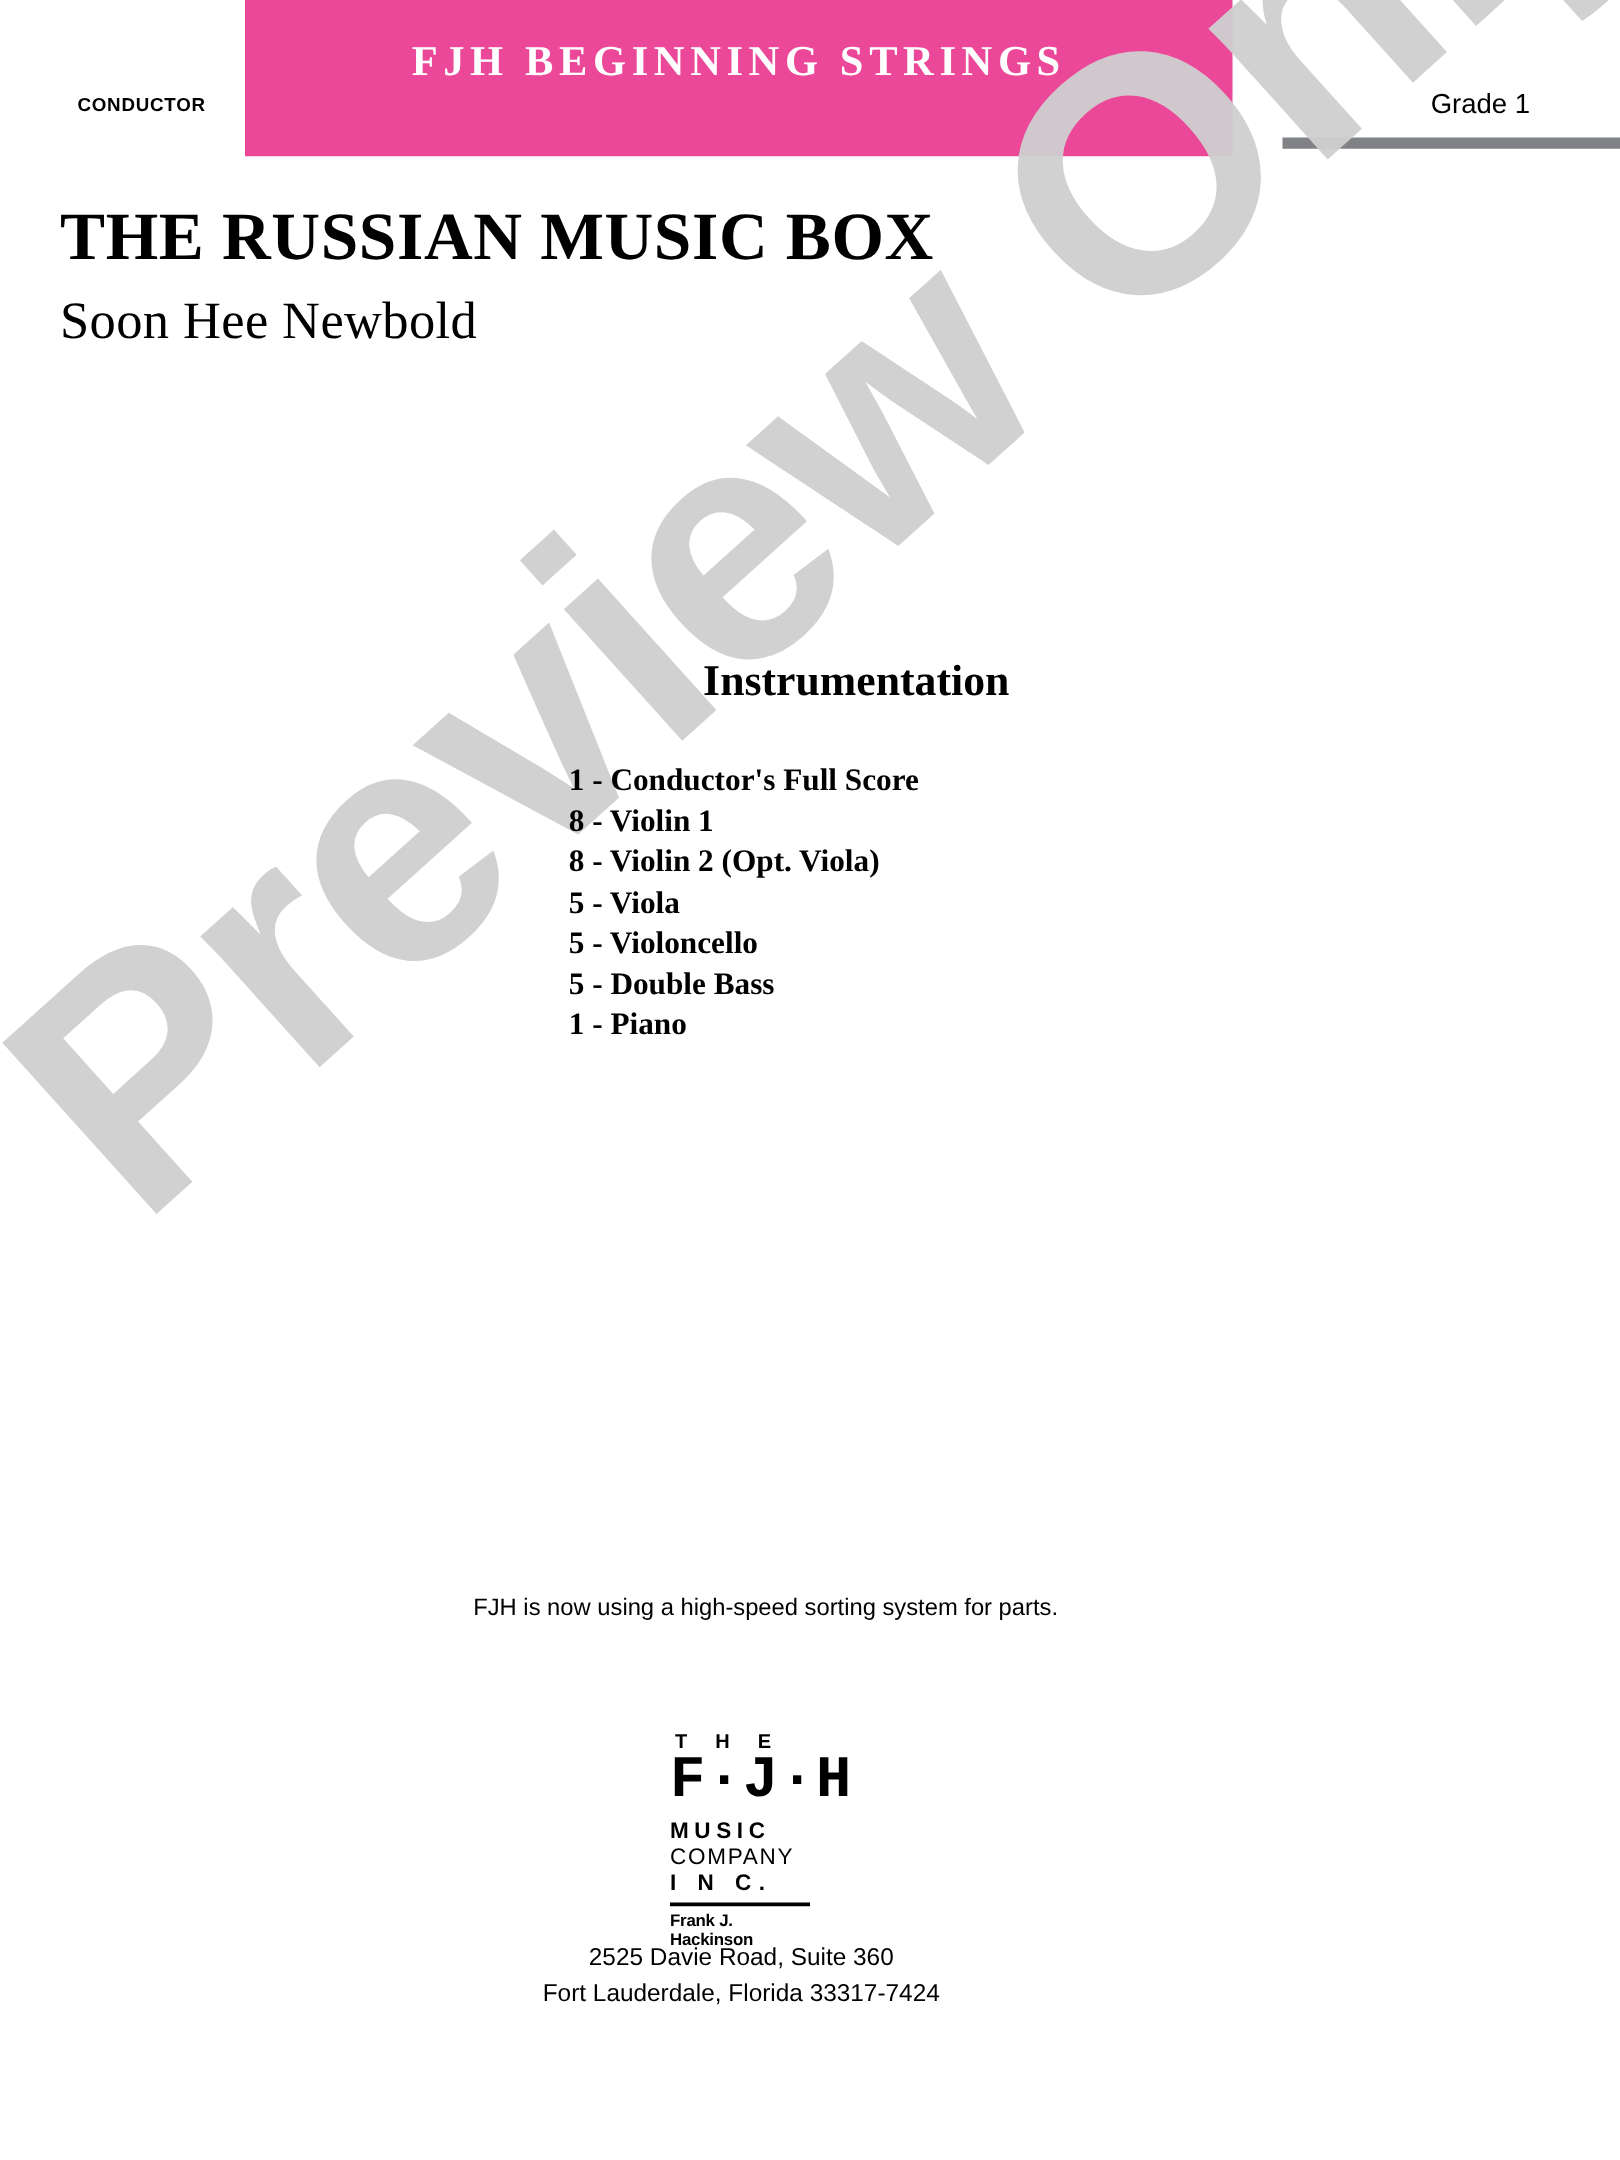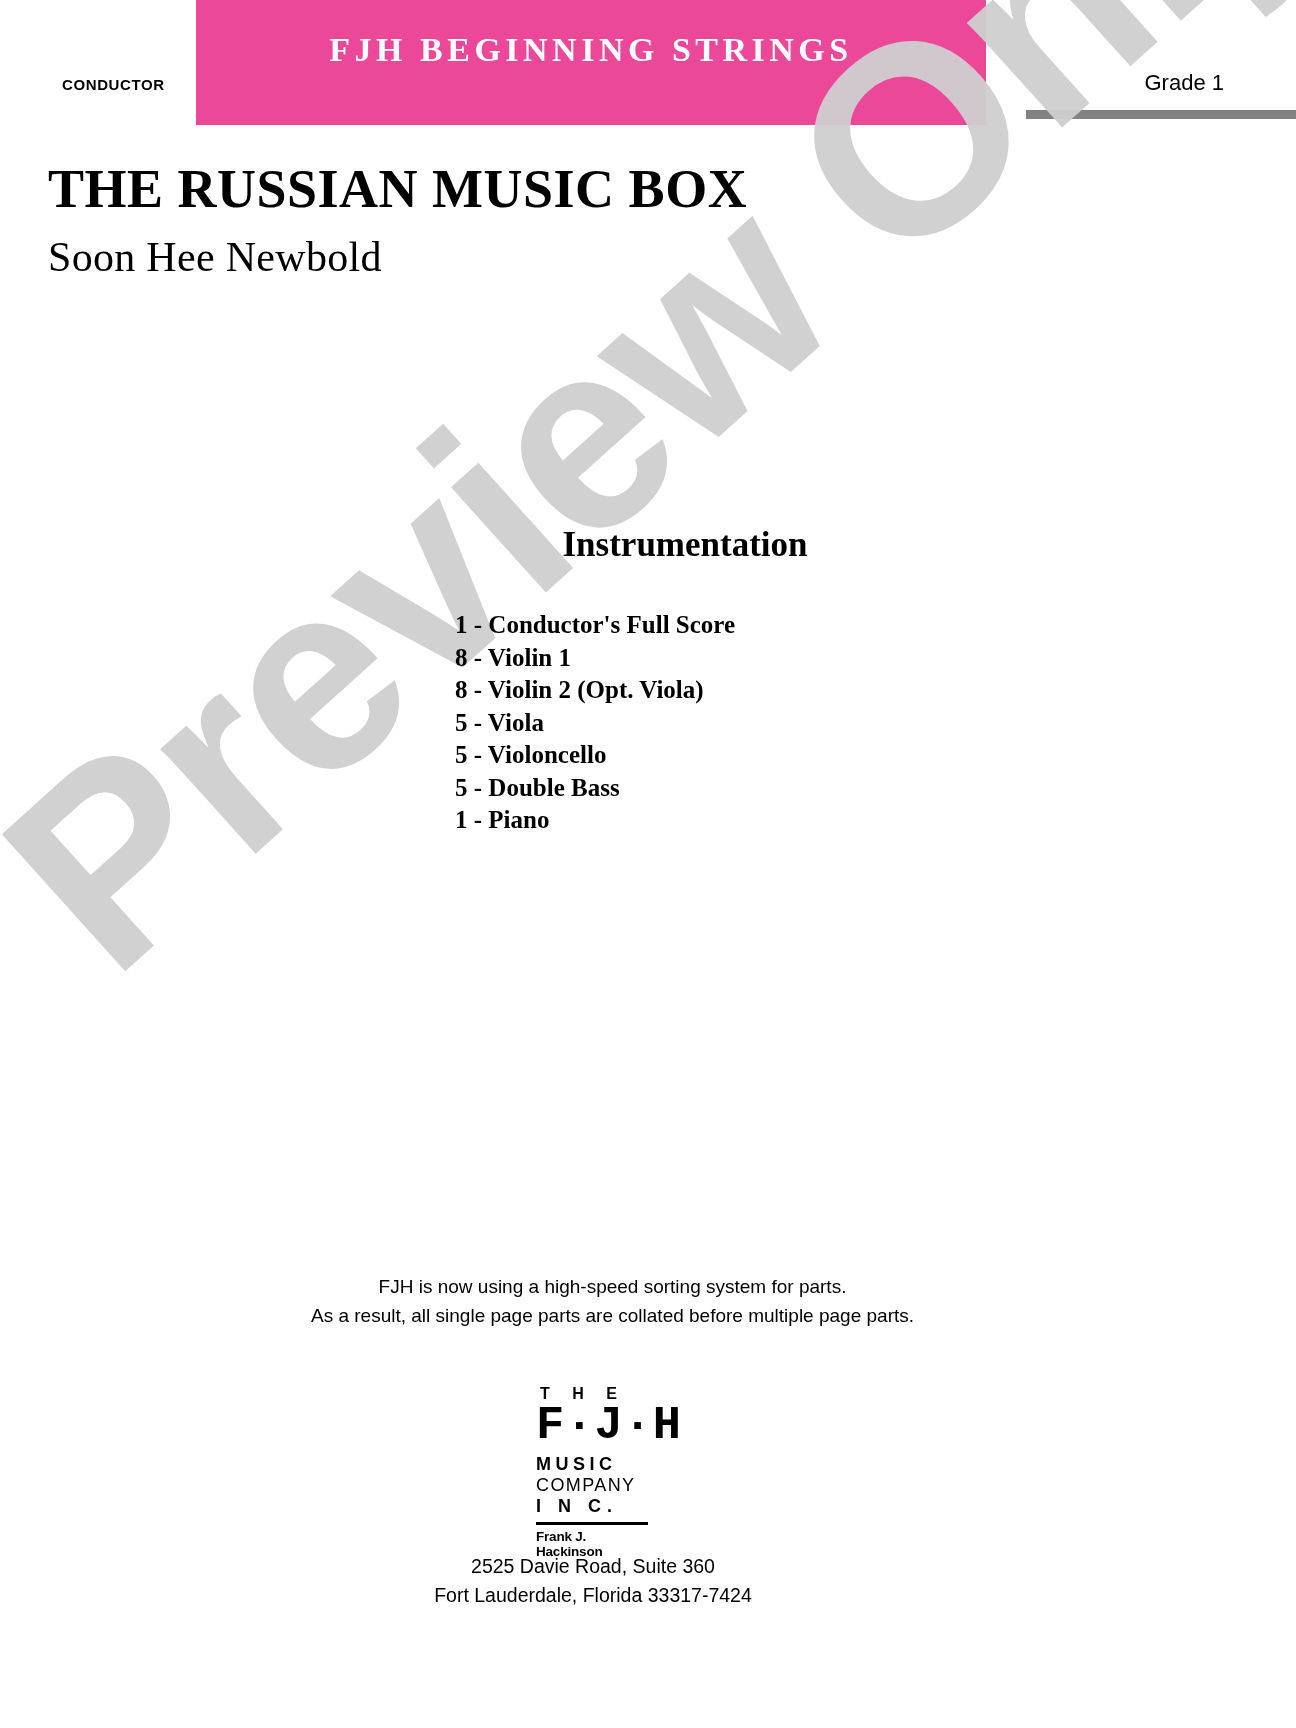--- a/index.html
+++ b/index.html
@@ -256,21 +256,20 @@
     <li>8 - Violin 2 (Opt. Viola)</li>
     <li>5 - Viola</li>
     <li>5 - Violoncello</li>
     <li>5 - Double Bass</li>
     <li>1 - Piano</li>
   </ul>
 </div>
 
 <div id="notice">
   <div>FJH is now using a high-speed sorting system for parts.</div>
-  <div>As a result, all single page parts are collated before multiple page parts.</div>
 </div>
 
 <div id="logo">
   <div class="logo-the">T H E</div>
   <div class="logo-fjh">F·J·H</div>
   <div class="logo-music">MUSIC</div>
   <div class="logo-company">COMPANY</div>
   <div class="logo-inc">I N C.</div>
   <div class="logo-rule"></div>
   <div class="logo-name">Frank J. Hackinson</div>

